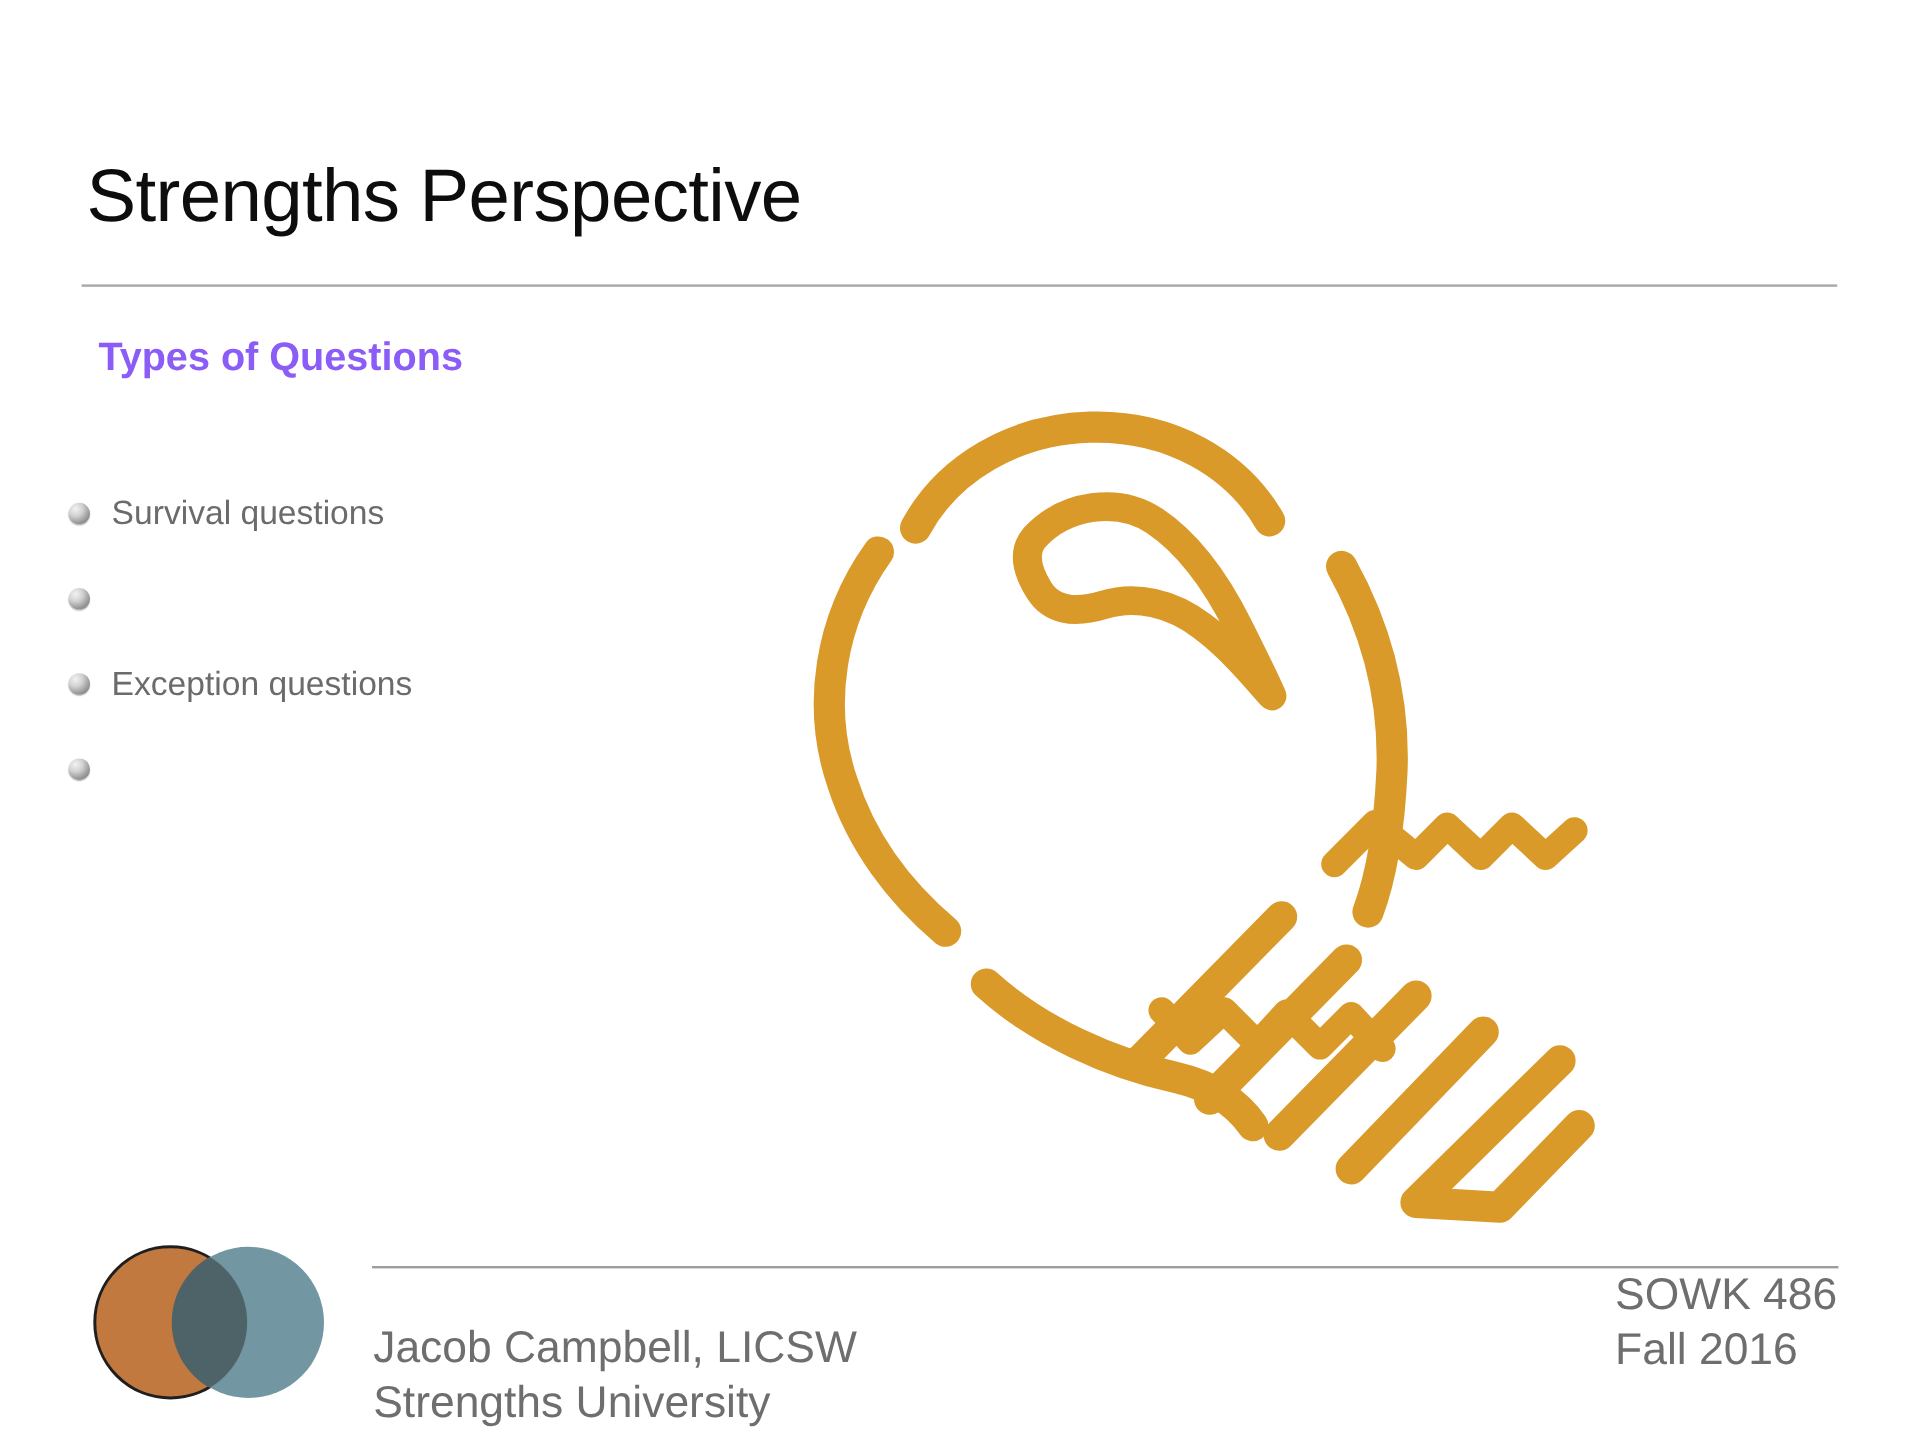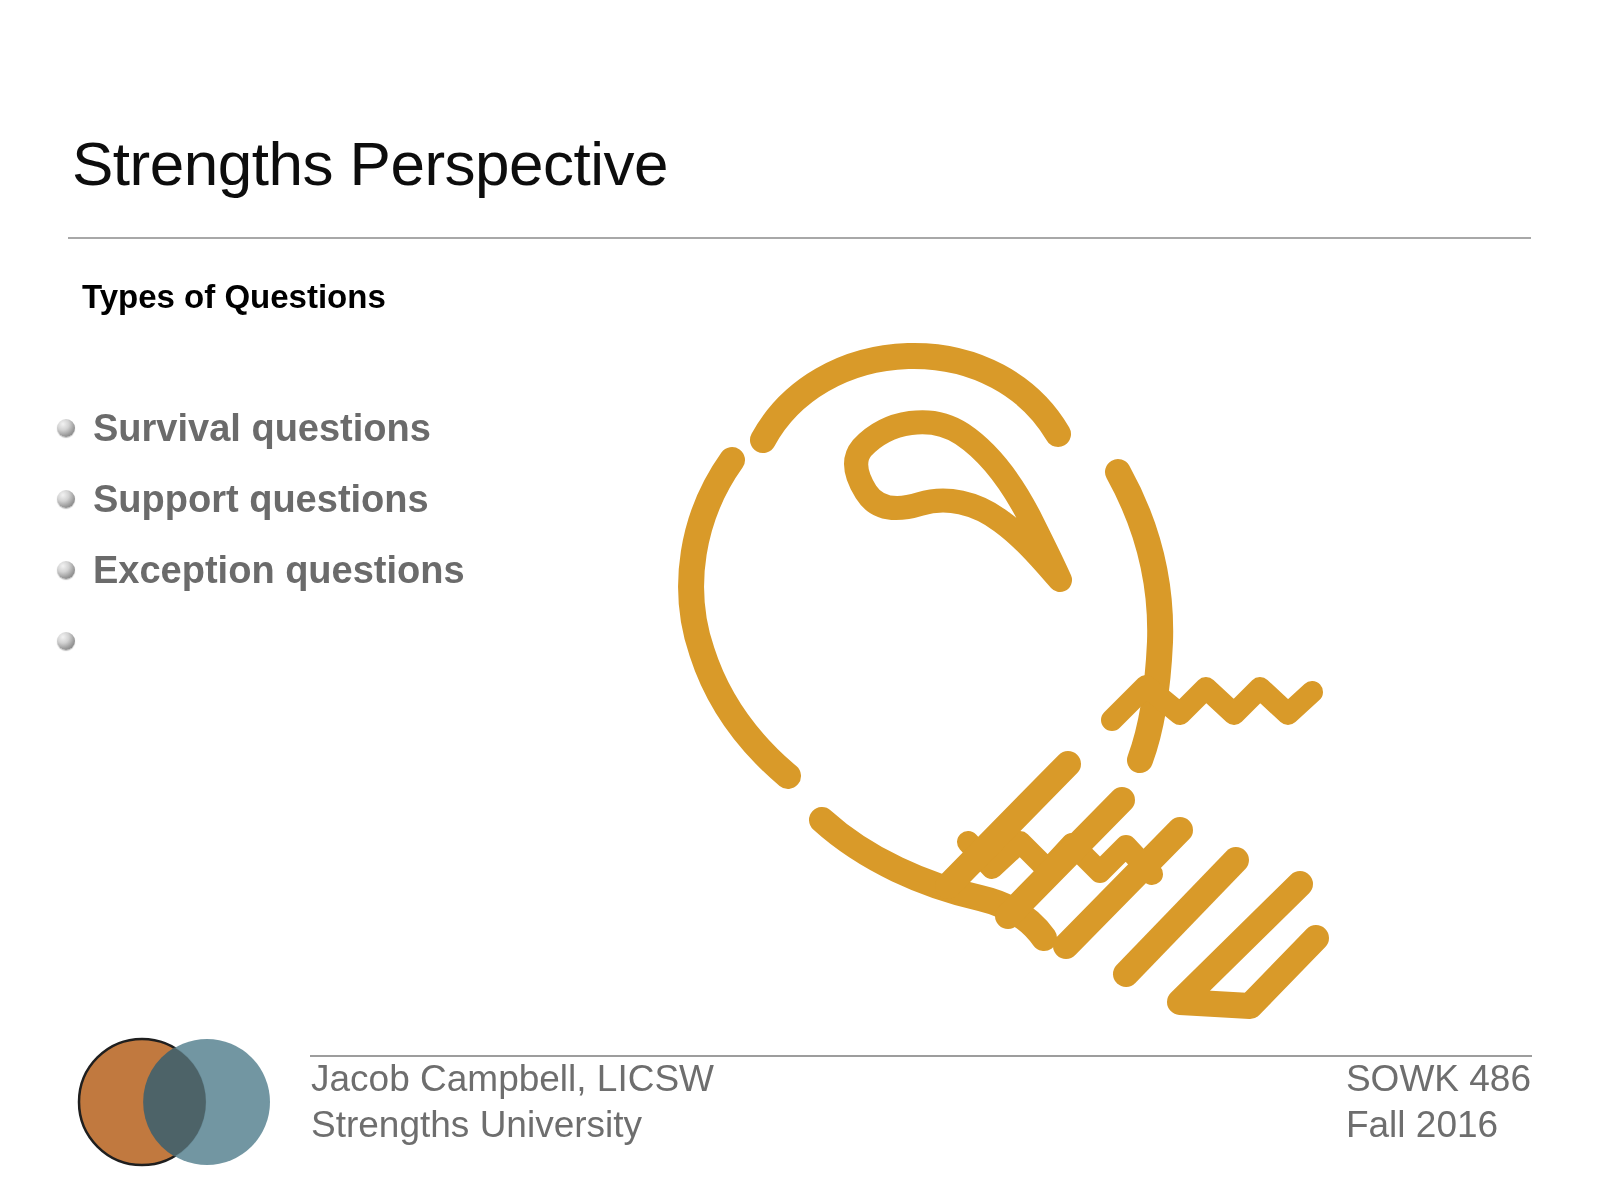--- a/index.html
+++ b/index.html
@@ -31,21 +31,21 @@
     width:1463px; height:2px;
     background:#a8a8a8;
   }
 
   
   #subtitle {
     position:absolute;
     left:82px; top:278px;
     font-size:33px;
     font-weight:bold;
-    color:#000000;
+    color:#8b5cf6;
     white-space:nowrap;
     text-align:right;
   }
 
   
   #bullet-list {
     position:absolute;
     left:57px; top:392px;
     width:560px;
     list-style:none;
@@ -58,22 +58,22 @@
   .bullet-dot {
     flex:0 0 auto;
     width:18px; height:18px;
     border-radius:50%;
     margin-right:18px;
     background:
       radial-gradient(circle at 33% 28%, #f2f2f2 0%, #d2d2d2 34%, #9a9a9a 66%, #6f6f6f 100%);
     box-shadow:0 1px 1px rgba(0,0,0,0.25);
   }
   .bullet-text {
-    font-size:38px;
-    font-weight:700;
+    font-size:28px;
+    font-weight:400;
     color:#6b6b6b;
     white-space:nowrap;
     line-height:1;
   }
 
   
   #lightbulb {
     position:absolute;
     left:640px; top:330px;
     width:720px; height:700px;
@@ -82,21 +82,21 @@
 
   
   #footer-rule {
     position:absolute;
     left:310px; top:1055px;
     width:1222px; height:2px;
     background:#9d9d9d;
   }
   #footer-left {
     position:absolute;
-    left:311px; top:1056px;
+    left:311px; top:1100px;
     font-size:37px;
     line-height:46px;
     color:#6e6e6e;
     white-space:nowrap;
   }
   #footer-right {
     position:absolute;
     right:69px; top:1056px;
     font-size:37px;
     line-height:46px;
@@ -121,21 +121,20 @@
 
   <div id="subtitle">Types of Questions</div>
 
   <ul id="bullet-list">
     <li class="bullet-row">
       <span class="bullet-dot"></span>
       <span class="bullet-text">Survival questions</span>
     </li>
     <li class="bullet-row">
       <span class="bullet-dot"></span>
-      <span class="bullet-text">Support questions</span>
     </li>
     <li class="bullet-row">
       <span class="bullet-dot"></span>
       <span class="bullet-text">Exception questions</span>
     </li>
     <li class="bullet-row">
       <span class="bullet-dot"></span>
     </li>
   </ul>
 

